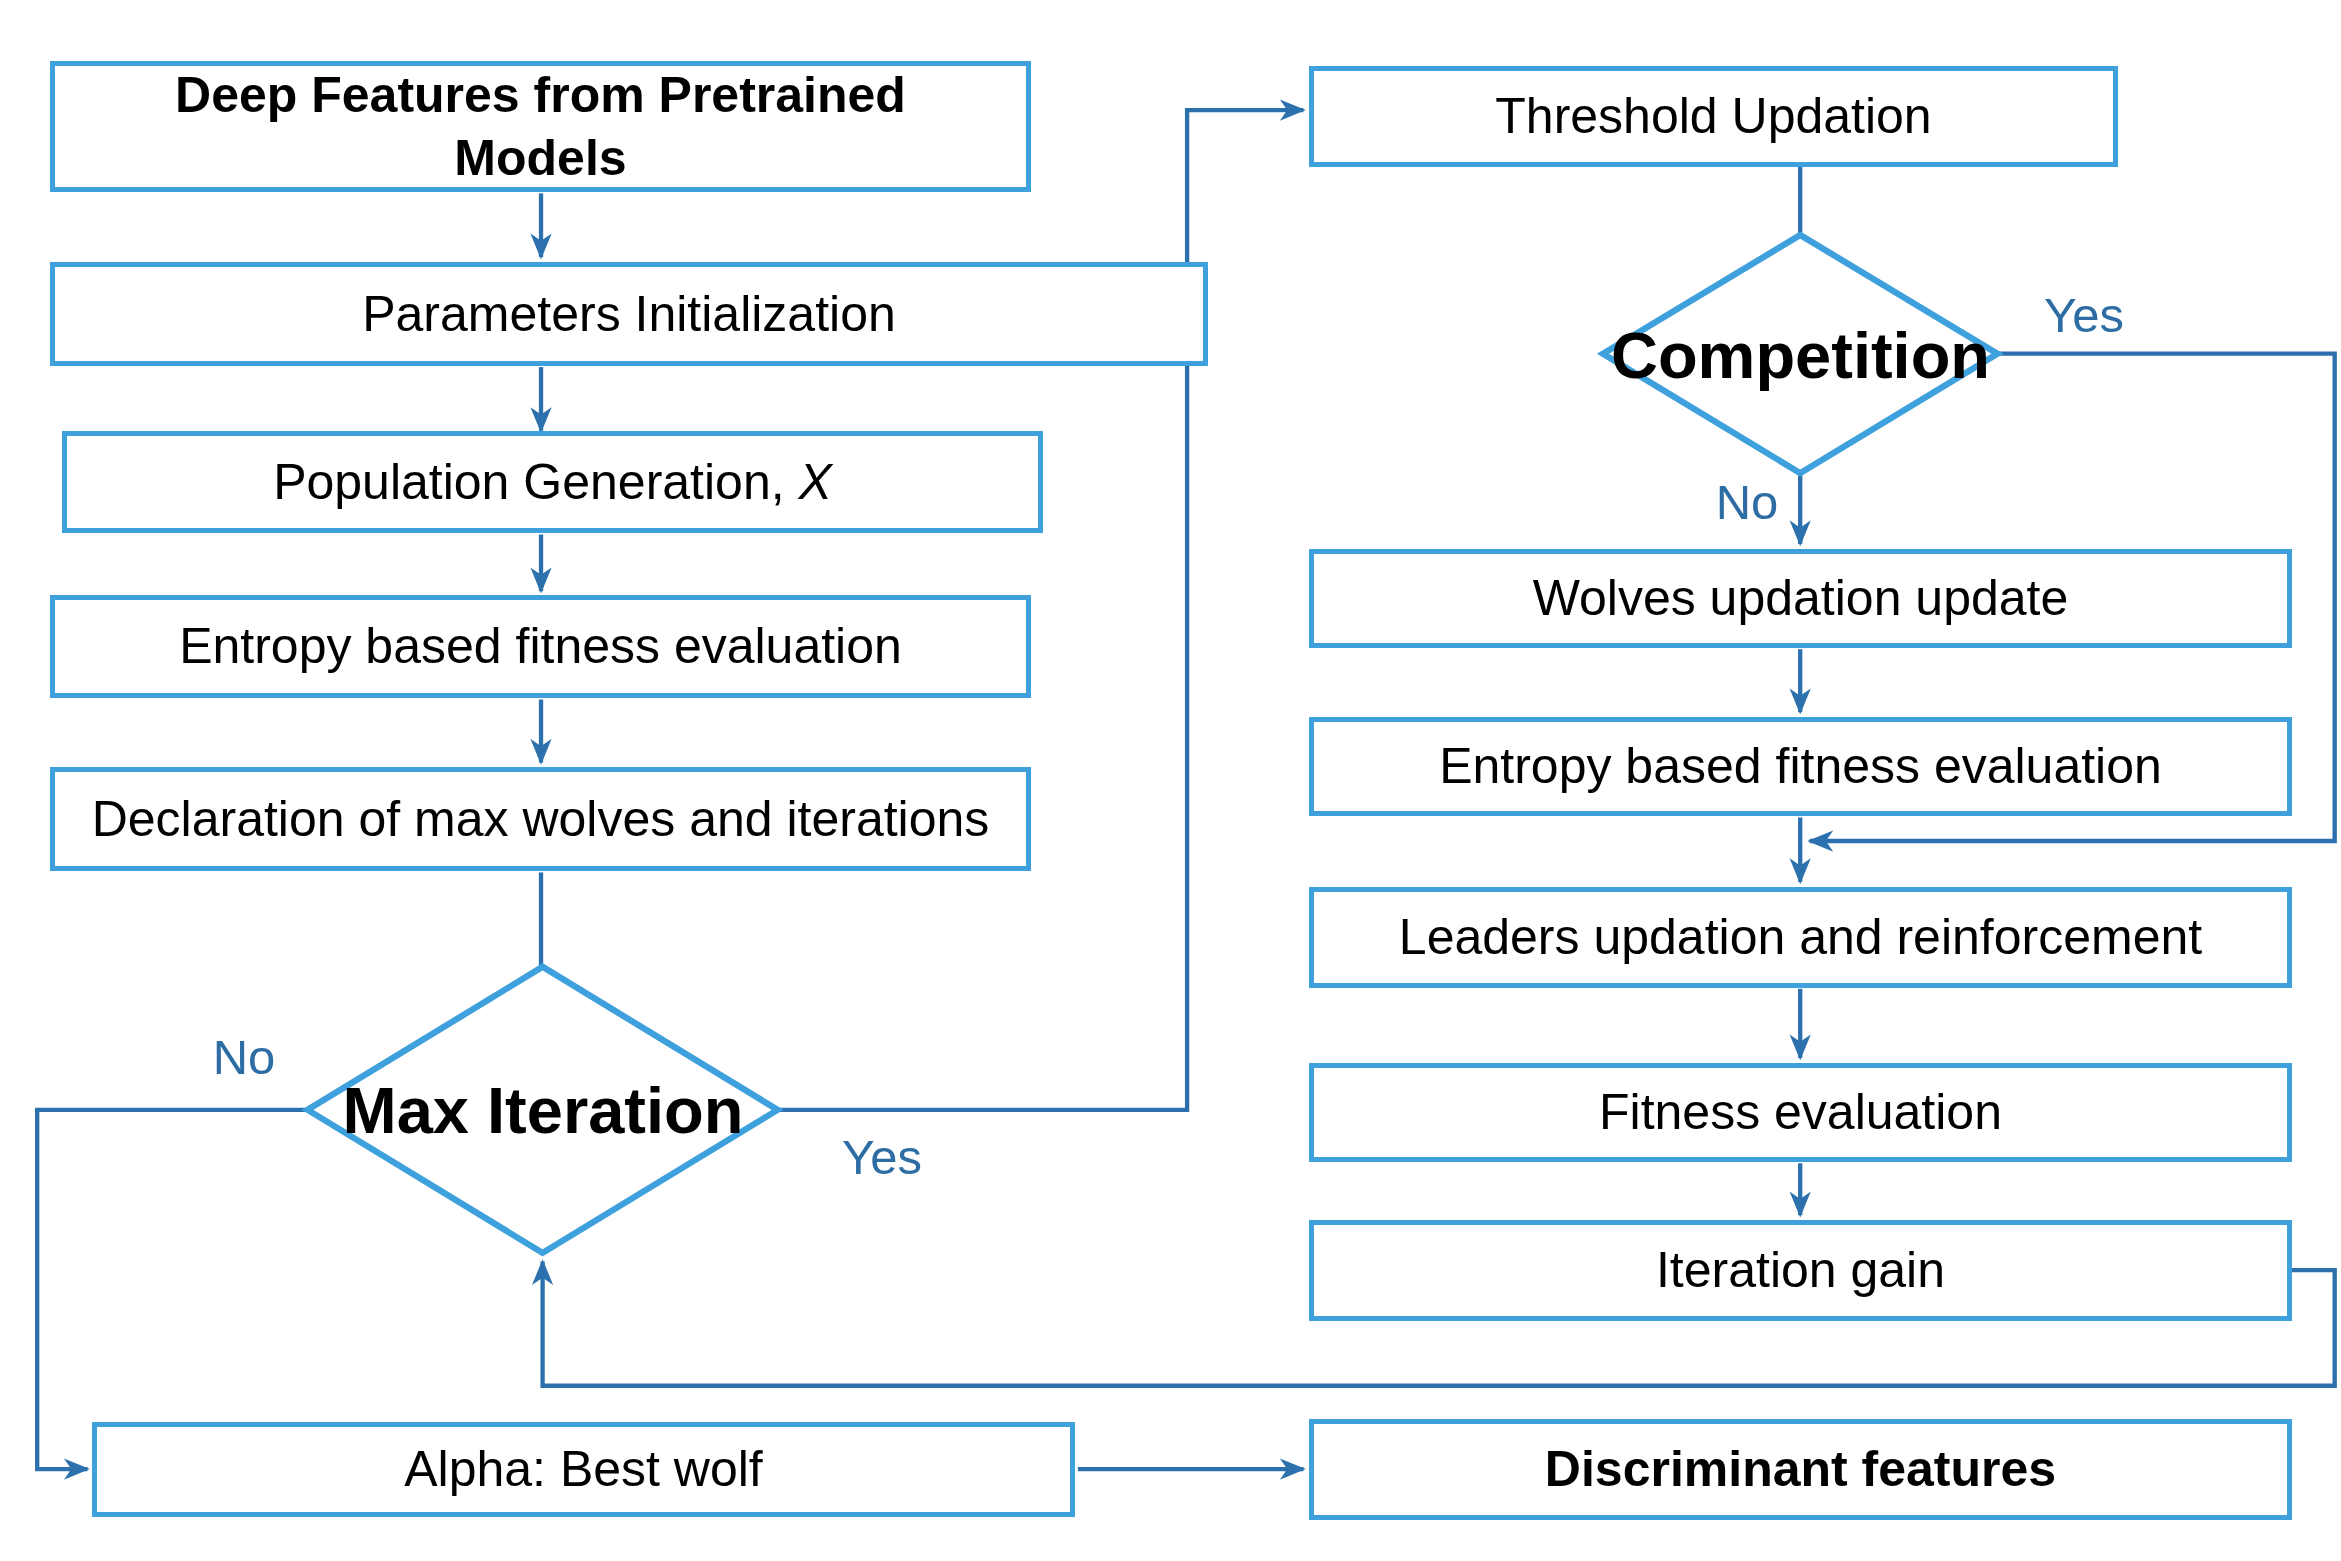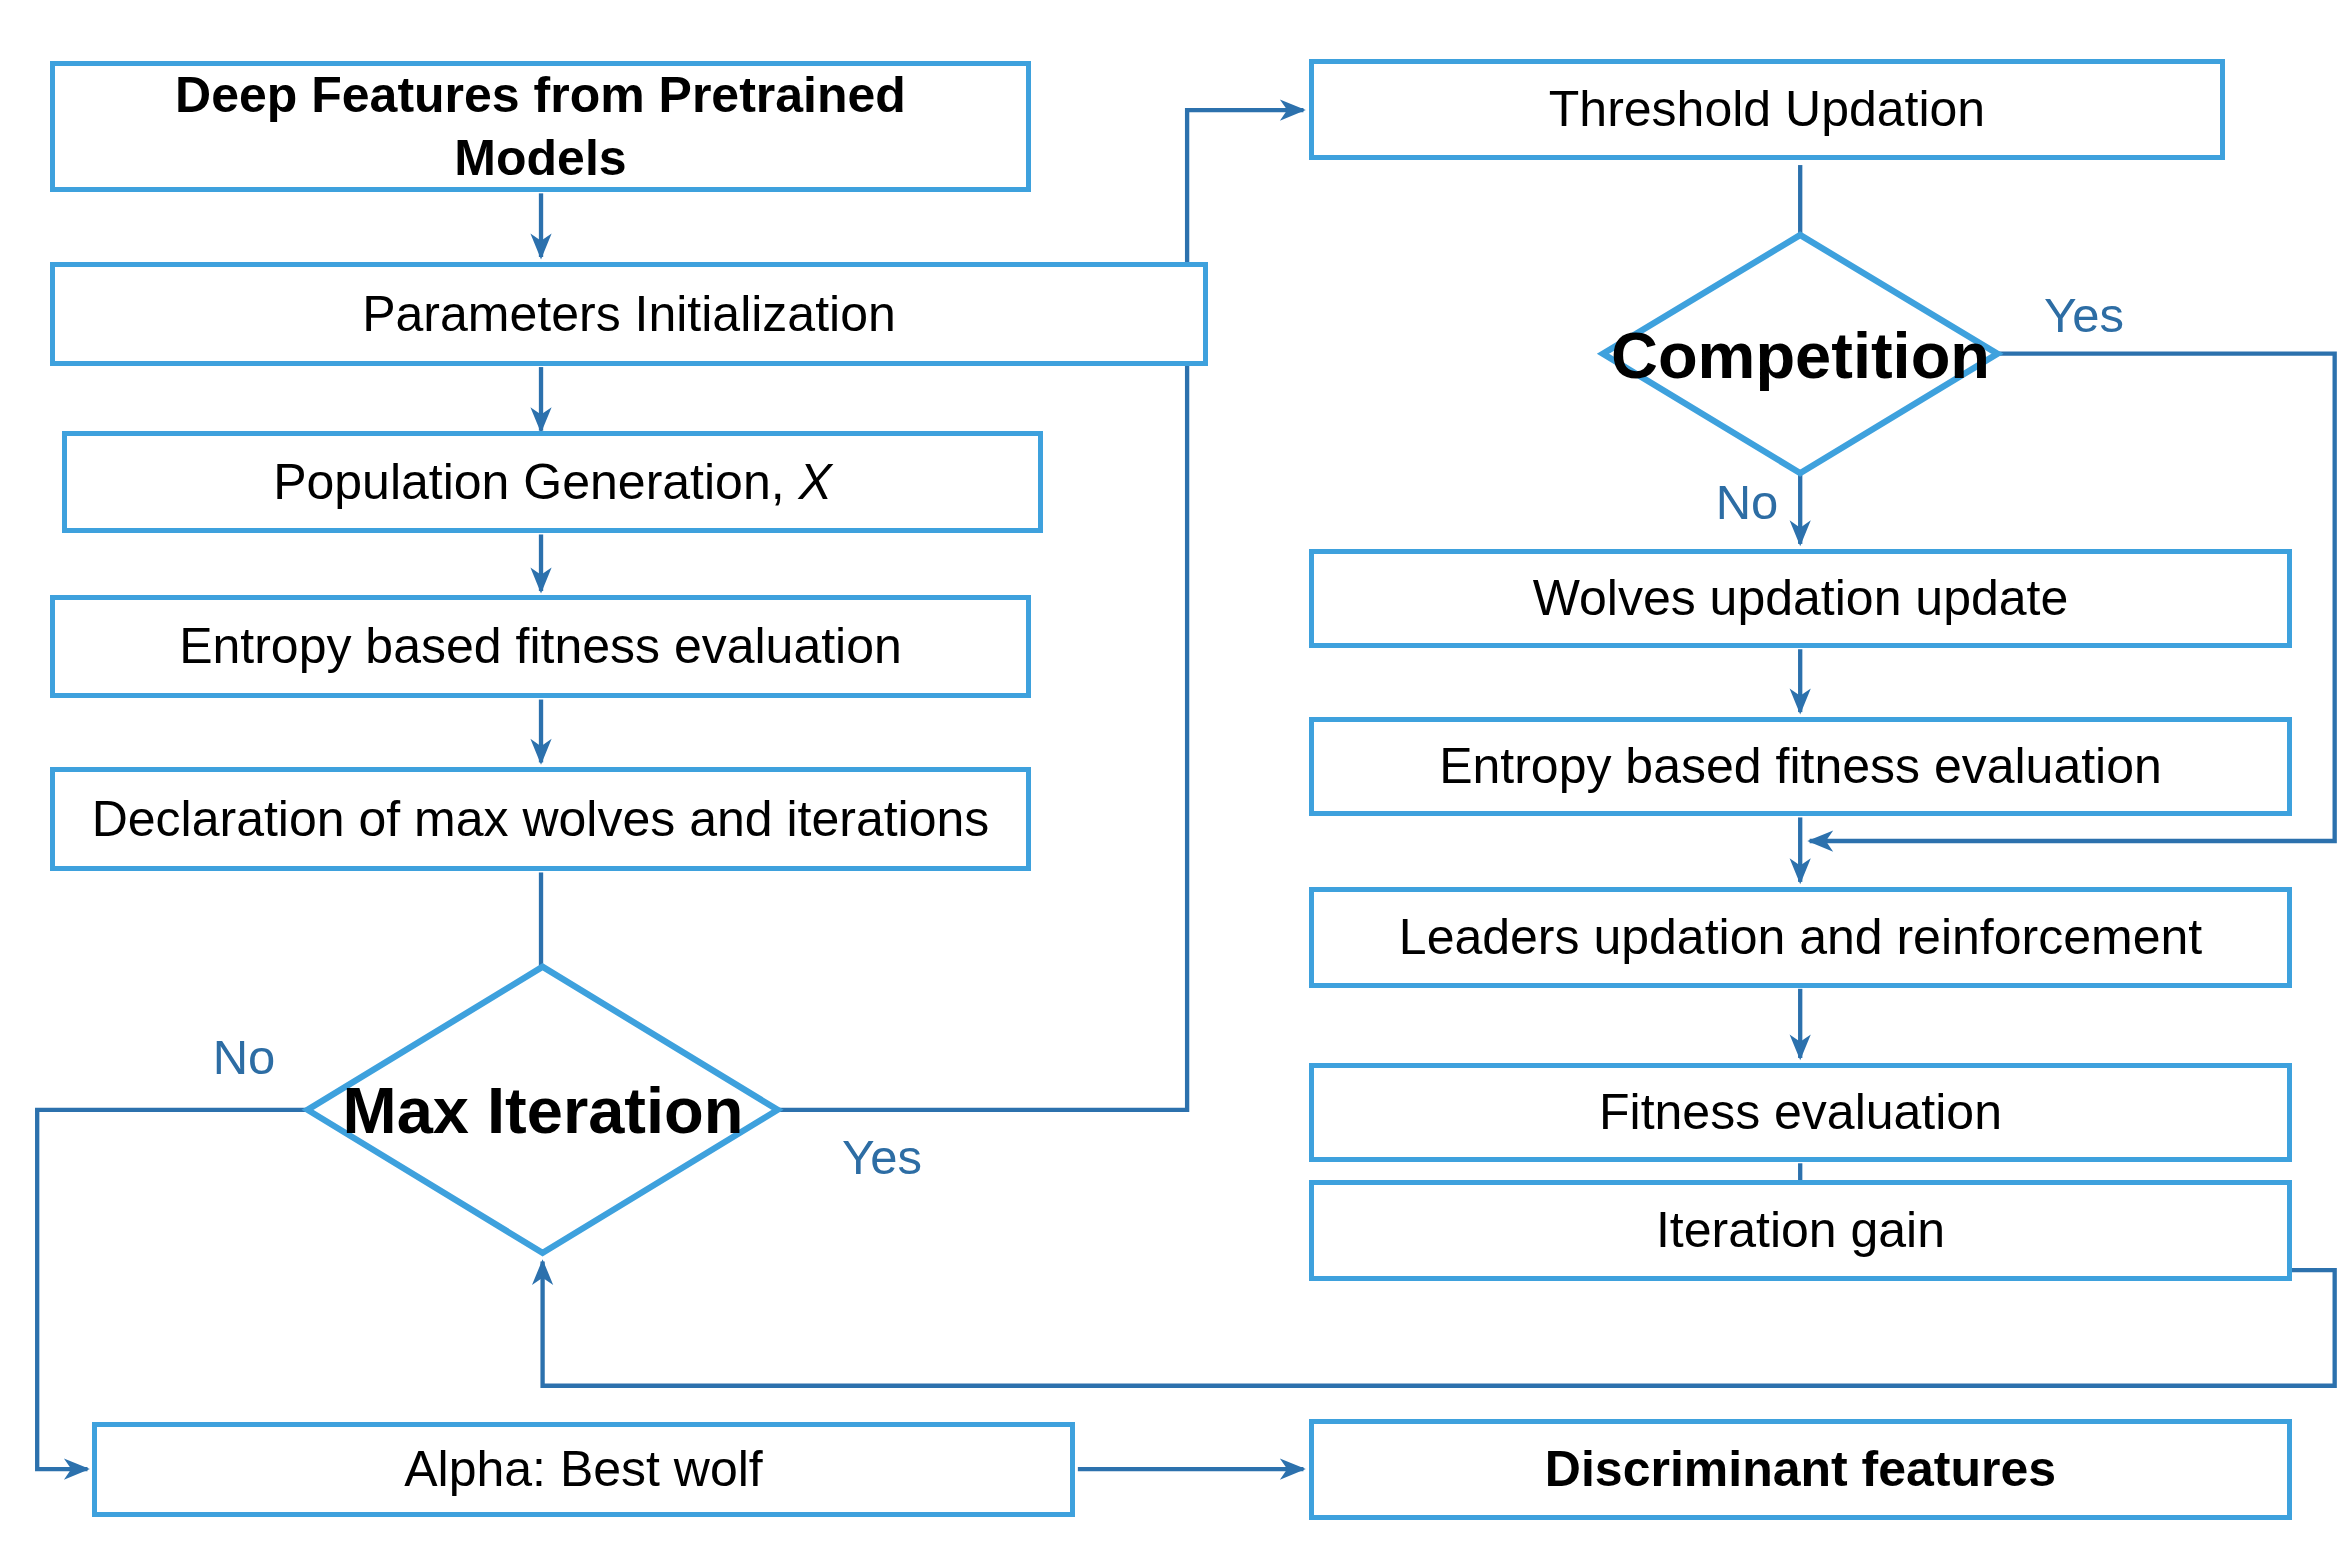--- a/index.html
+++ b/index.html
@@ -102,36 +102,36 @@
   <div class="node" style="left:50px;top:595px;width:981px;height:103px;">
     <span class="lbl">Entropy based fitness evaluation</span>
   </div>
   <div class="node" style="left:92px;top:1422px;width:983px;height:95px;">
     <span class="lbl">Alpha: Best wolf</span>
   </div>
   <div class="node" style="left:50px;top:767px;width:981px;height:104px;">
     <span class="lbl">Declaration of max wolves and iterations</span>
   </div>
 
-  <div class="node" style="left:1309px;top:59px;width:916px;height:101px;">
+  <div class="node" style="left:1309px;top:66px;width:809px;height:101px;">
     <span class="lbl">Threshold Updation</span>
   </div>
   <div class="node" style="left:1309px;top:549px;width:983px;height:99px;">
     <span class="lbl">Wolves updation update</span>
   </div>
   <div class="node" style="left:1309px;top:717px;width:983px;height:99px;">
     <span class="lbl">Entropy based fitness evaluation</span>
   </div>
   <div class="node" style="left:1309px;top:887px;width:983px;height:101px;">
     <span class="lbl">Leaders updation and reinforcement</span>
   </div>
   <div class="node" style="left:1309px;top:1063px;width:983px;height:99px;">
     <span class="lbl">Fitness evaluation</span>
   </div>
-  <div class="node" style="left:1309px;top:1180px;width:983px;height:101px;">
+  <div class="node" style="left:1309px;top:1220px;width:983px;height:101px;">
     <span class="lbl">Iteration gain</span>
   </div>
   <div class="node bold" style="left:1309px;top:1419px;width:983px;height:101px;">
     <span class="lbl">Discriminant features</span>
   </div>
 
   <div class="dlabel" style="left:307px;top:1080px;width:472px;height:60px;">
     <span>Max Iteration</span>
   </div>
   <div class="dlabel" style="left:1604px;top:325px;width:393px;height:60px;">

